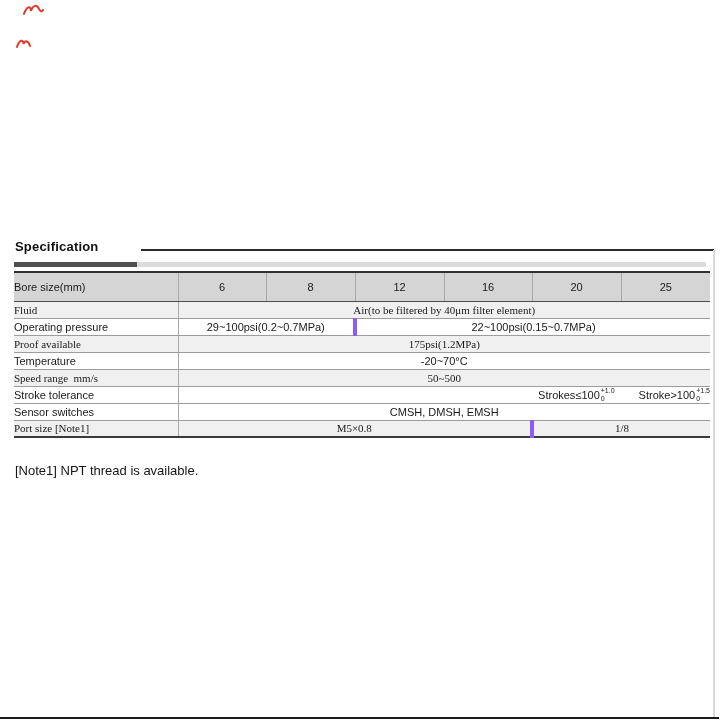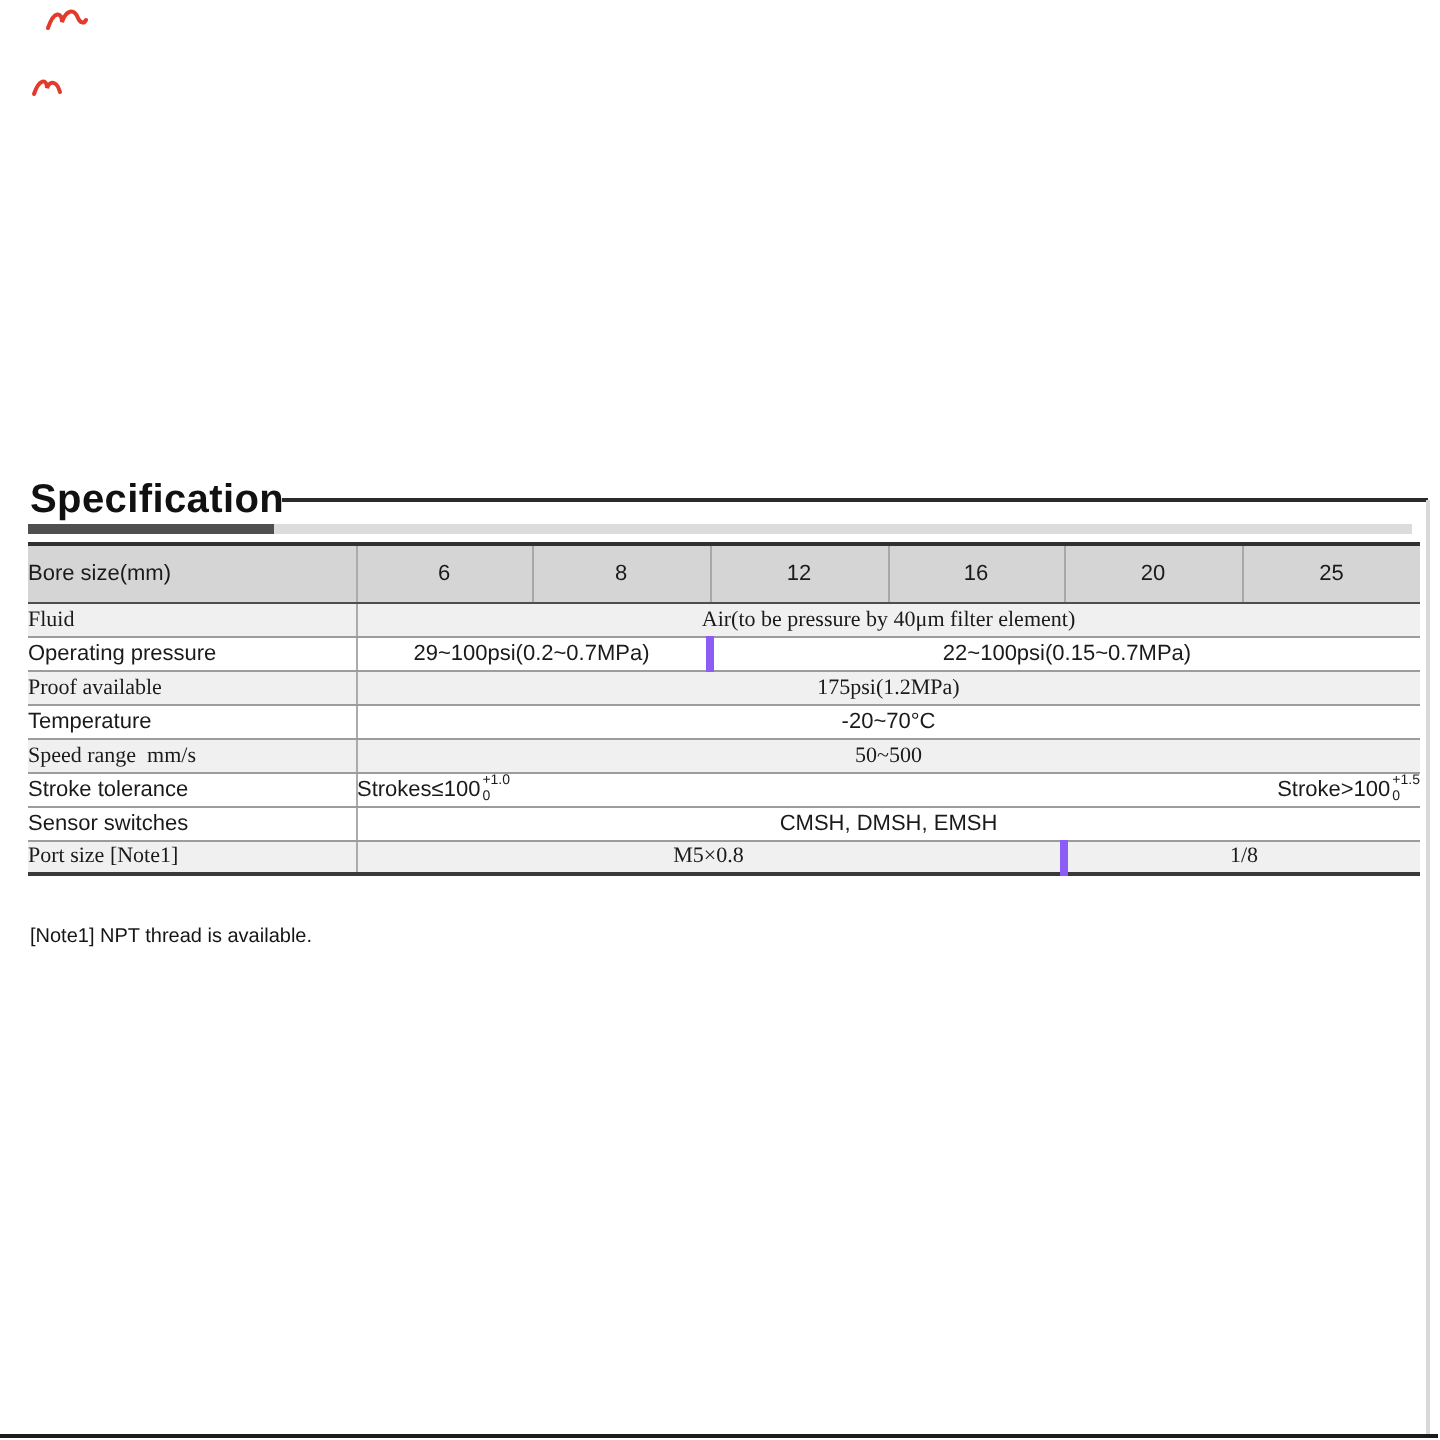--- a/index.html
+++ b/index.html
@@ -9,21 +9,21 @@
     color:#1a1a1a; overflow:hidden;
   }
 
   
   .red-mark { position:absolute; }
   .red-mark svg { display:block; }
 
   
   .heading {
     position:absolute; left:15px; top:239px;
-    font-size:20px; font-weight:bold; color:#111;
+    font-size:13px; font-weight:bold; color:#111;
     letter-spacing:0.2px; white-space:pre;
   }
   .heading-rule {
     position:absolute; left:141px; top:249px; width:573px; height:1.5px;
     background:#2b2b2b;
   }
   .heading-underline-dark {
     position:absolute; left:14px; top:262px; width:123px; height:4.5px;
     background:#4f4f4f;
   }
@@ -49,30 +49,30 @@
   tr.alt { background:#f0f0f0;font-family:Liberation Serif, serif; }
   td.label {
     text-align:left; padding-left:4px; border-right:1px solid #ababab;
     white-space:pre;
   }
   td.col { text-align:center; border-left:1px solid #a8a8a8; }
   td.val { text-align:center; }
   td.val-split { text-align:center; border-right:4px solid #8b5cf6; }
 
   
-  .tol-wrap { display:flex; justify-content:space-between; align-items:center; }
+  .tol-wrap { display:flex; justify-content:flex-end; align-items:center; gap:24px; }
   .tol-part { display:inline-flex; align-items:center; }
   .tol-stack {
     display:inline-flex; flex-direction:column; justify-content:center;
     font-size:7px; line-height:1.15; margin-left:1px; text-align:left;
   }
 
   
   .note {
-    position:absolute; left:15px; top:463px; font-size:10px; color:#151515;text-align:right;
+    position:absolute; left:15px; top:463px; font-size:13px; color:#151515;text-align:right;
   }
 
   
   .right-edge-line {
     position:absolute; left:713px; top:250px; width:2px; height:467px;
     background:#d9d9d9;
   }
   .bottom-edge-line {
     position:absolute; left:0; top:716.5px; width:719px; height:2.5px;
     background:#1b1b1b;
@@ -114,21 +114,21 @@
       <td class="col">8</td>
       <td class="col">12</td>
       <td class="col">16</td>
       <td class="col">20</td>
       <td class="col">25</td>
     </tr>
 
 
     <tr class="body-row alt">
       <td class="label">Fluid</td>
-      <td class="val" colspan="6">Air(to be pressure by 40μm filter element)</td>
+      <td class="val" colspan="6">Air(to be filtered by 40μm filter element)</td>
     </tr>
 
     <tr class="body-row">
       <td class="label">Operating pressure</td>
       <td class="val-split" colspan="2">29~100psi(0.2~0.7MPa)</td>
       <td class="val" colspan="4">22~100psi(0.15~0.7MPa)</td>
     </tr>
 
     <tr class="body-row alt">
       <td class="label">Proof available</td>

